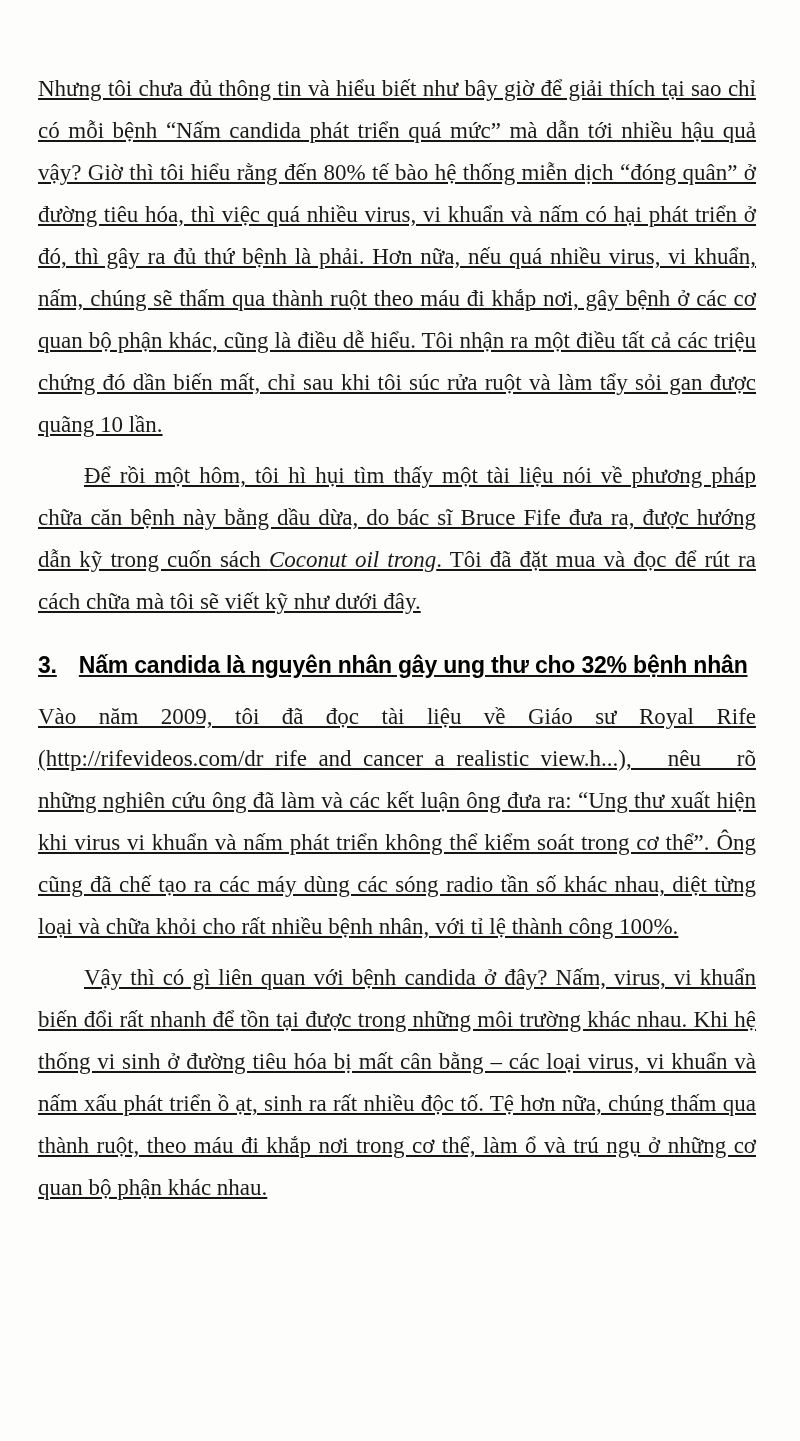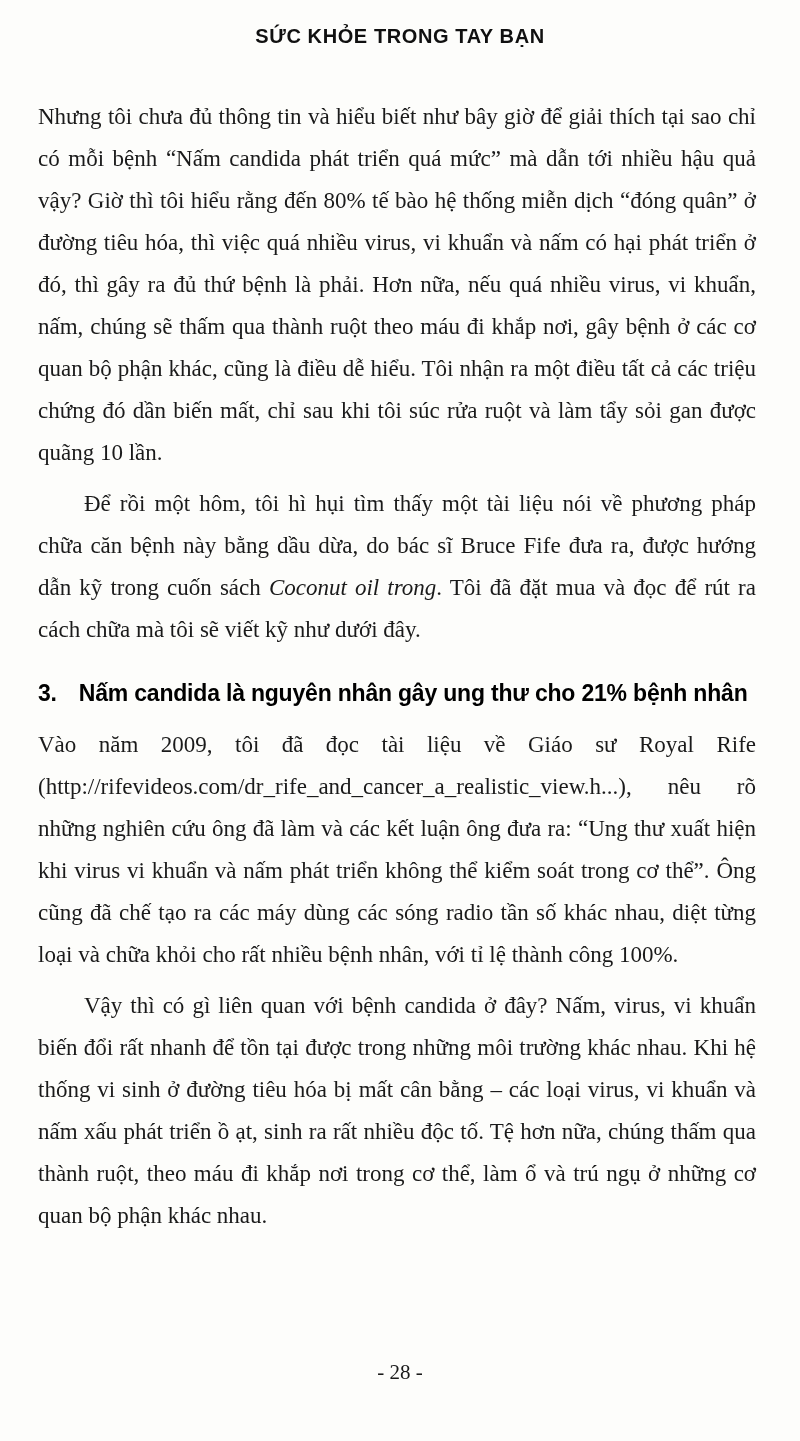--- a/index.html
+++ b/index.html
@@ -24,23 +24,24 @@
     text-align: center;
     font-family: "Liberation Sans", sans-serif;
     font-weight: 700;
     font-size: 20px;
     letter-spacing: 0.6px;
     color: #101010;
   }
 
   .page-body {
     position: absolute;
-    top: 96px;
+    top: 68px;
     left: 38px;
     right: 44px;
+    text-decoration: underline;
   }
 
   .para {
     font-size: 23px;
     line-height: 42px;
     text-align: justify;
     overflow-wrap: anywhere;
     margin-bottom: 9px;
     color: #1a1a1a;
   }
@@ -69,38 +70,32 @@
     font-size: 21px;
     color: #1a1a1a;
     font-family: "Liberation Serif", serif;
   }
 </style>
 </head>
 <body>
 
 <div class="page">
 
-  <header class="running-head">
-    <span>SỨC KHỎE TRONG TAY BẠN</span>
-  </header>
 
   <main class="page-body">
 
     <p class="para">Nhưng tôi chưa đủ thông tin và hiểu biết như bây giờ để giải thích tại sao chỉ có mỗi bệnh “Nấm candida phát triển quá mức” mà dẫn tới nhiều hậu quả vậy? Giờ thì tôi hiểu rằng đến 80% tế bào hệ thống miễn dịch “đóng quân” ở đường tiêu hóa, thì việc quá nhiều virus, vi khuẩn và nấm có hại phát triển ở đó, thì gây ra đủ thứ bệnh là phải. Hơn nữa, nếu quá nhiều virus, vi khuẩn, nấm, chúng sẽ thấm qua thành ruột theo máu đi khắp nơi, gây bệnh ở các cơ quan bộ phận khác, cũng là điều dễ hiểu. Tôi nhận ra một điều tất cả các triệu chứng đó dần biến mất, chỉ sau khi tôi súc rửa ruột và làm tẩy sỏi gan được quãng 10 lần.</p>
 
     <p class="para indent"><span>Để rồi một hôm, tôi hì hụi tìm thấy một tài liệu nói về phương pháp chữa căn bệnh này bằng dầu dừa, do bác sĩ Bruce Fife đưa ra, được hướng dẫn kỹ trong cuốn sách </span><em>Coconut oil trong</em><span>. Tôi đã đặt mua và đọc để rút ra cách chữa mà tôi sẽ viết kỹ như dưới đây.</span></p>
 
     <h2 class="section-heading">
       <span class="num">3.</span>
-      <span class="txt">Nấm candida là nguyên nhân gây ung thư cho 21% bệnh nhân</span>
+      <span class="txt">Nấm candida là nguyên nhân gây ung thư cho 32% bệnh nhân</span>
     </h2>
 
     <p class="para">Vào năm 2009, tôi đã đọc tài liệu về Giáo sư Royal Rife (http://rifevideos.com/dr_rife_and_cancer_a_realistic_view.h...), nêu rõ những nghiên cứu ông đã làm và các kết luận ông đưa ra: “Ung thư xuất hiện khi virus vi khuẩn và nấm phát triển không thể kiểm soát trong cơ thể”. Ông cũng đã chế tạo ra các máy dùng các sóng radio tần số khác nhau, diệt từng loại và chữa khỏi cho rất nhiều bệnh nhân, với tỉ lệ thành công 100%.</p>
 
     <p class="para indent">Vậy thì có gì liên quan với bệnh candida ở đây? Nấm, virus, vi khuẩn biến đổi rất nhanh để tồn tại được trong những môi trường khác nhau. Khi hệ thống vi sinh ở đường tiêu hóa bị mất cân bằng – các loại virus, vi khuẩn và nấm xấu phát triển ồ ạt, sinh ra rất nhiều độc tố. Tệ hơn nữa, chúng thấm qua thành ruột, theo máu đi khắp nơi trong cơ thể, làm ổ và trú ngụ ở những cơ quan bộ phận khác nhau.</p>
 
   </main>
 
-  <footer class="page-footer">
-    <span>- 28 -</span>
-  </footer>
 
 </div>
 
 </body></html>

